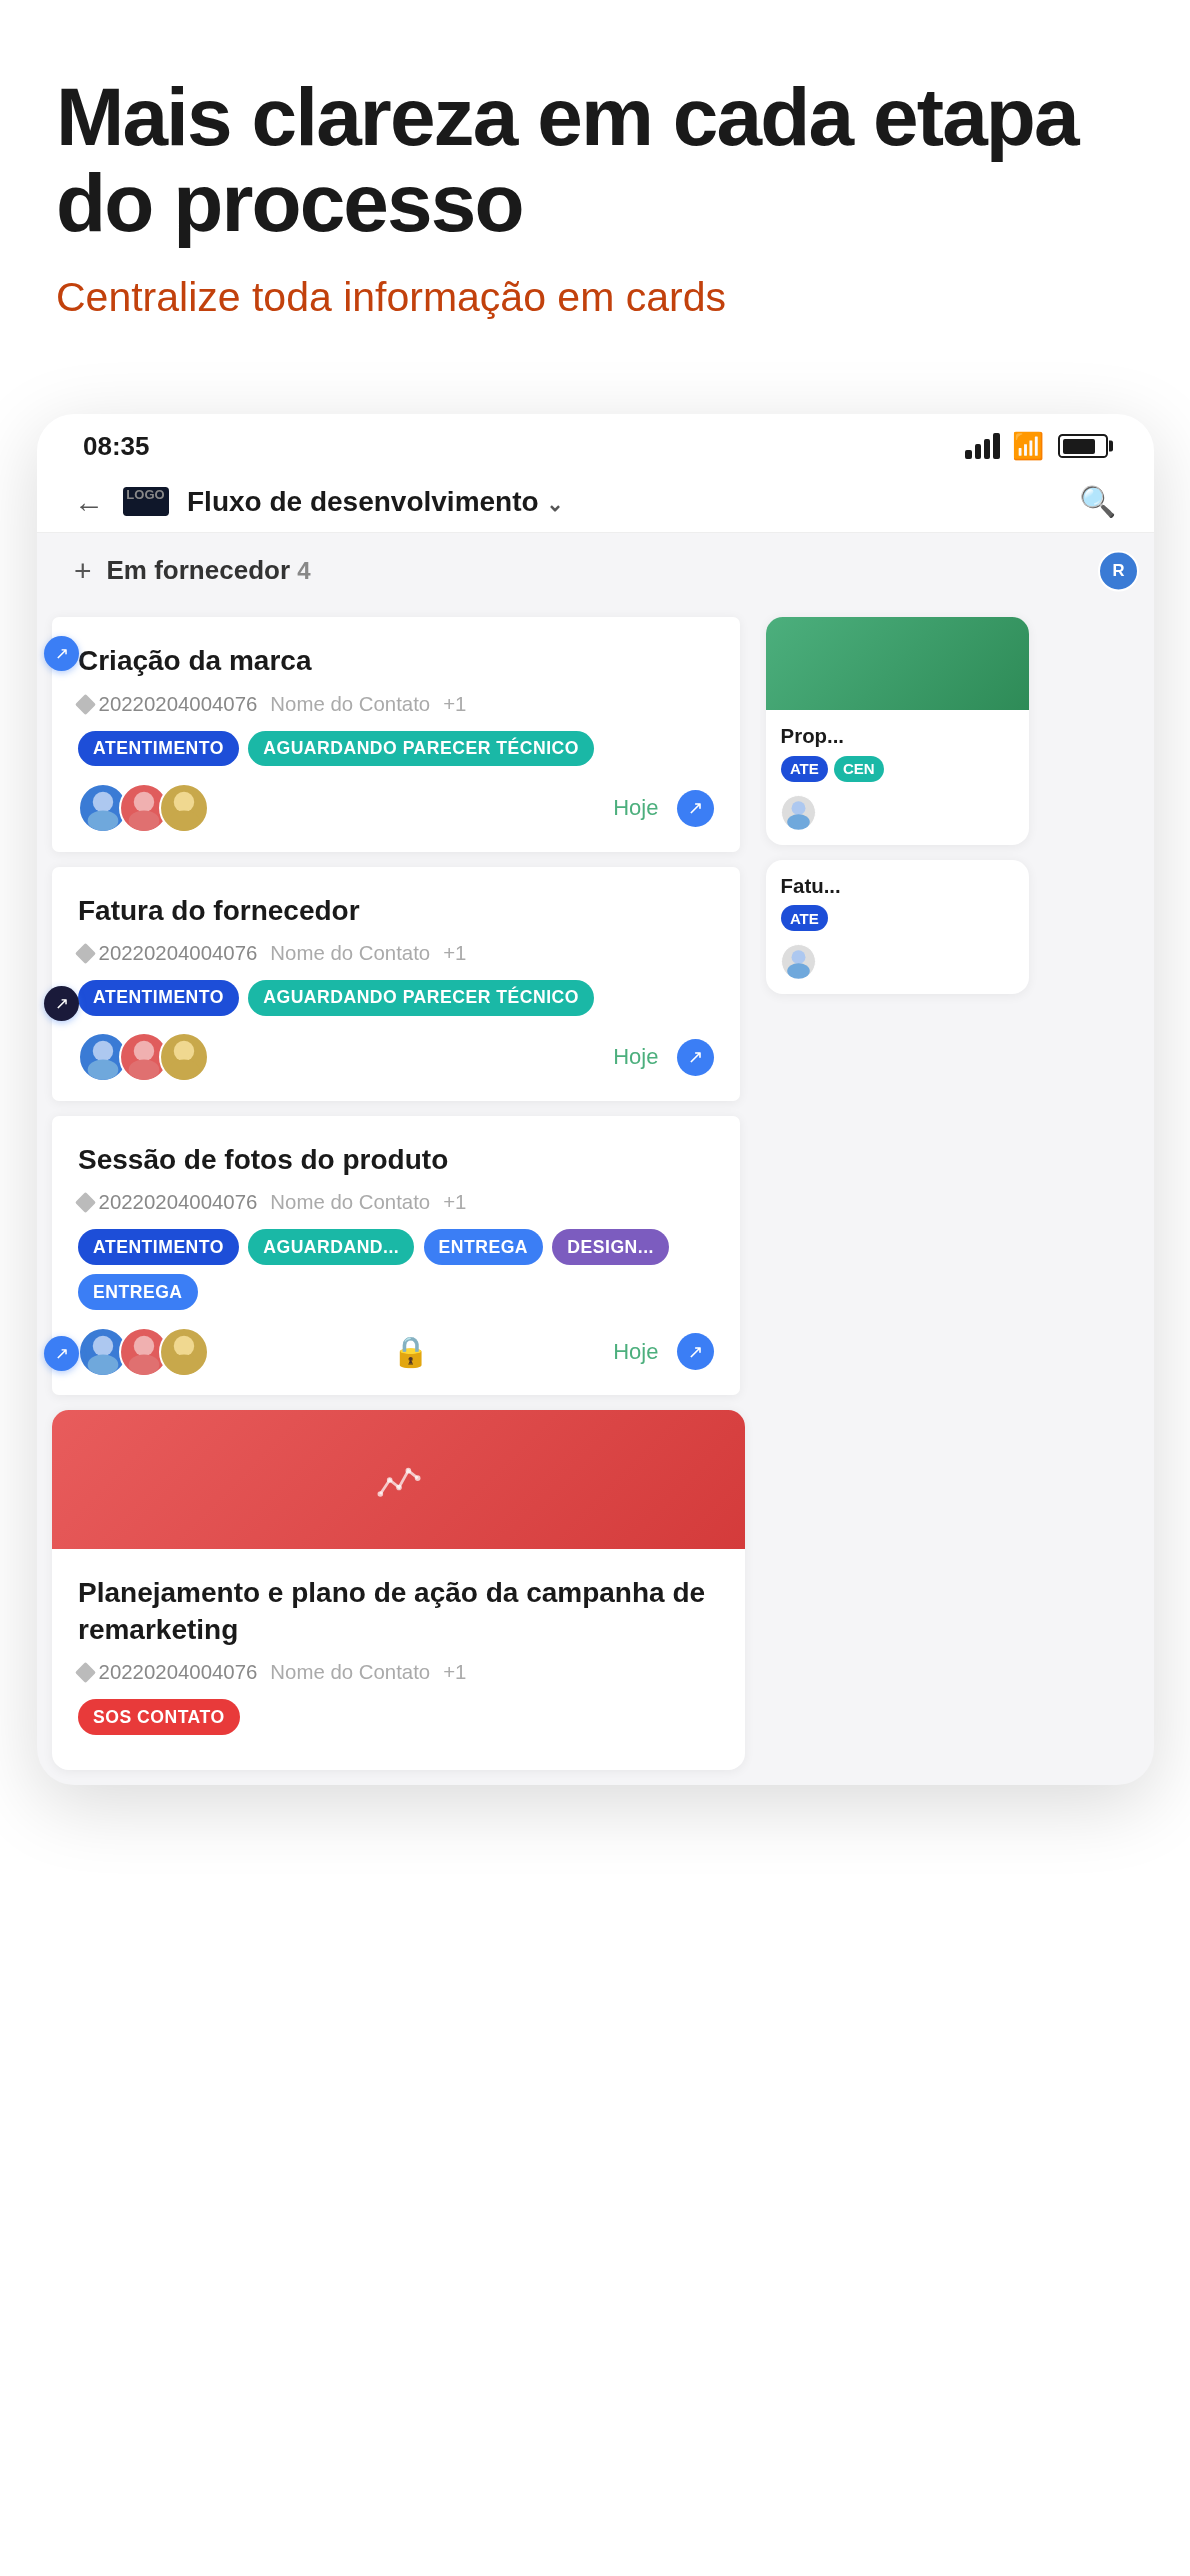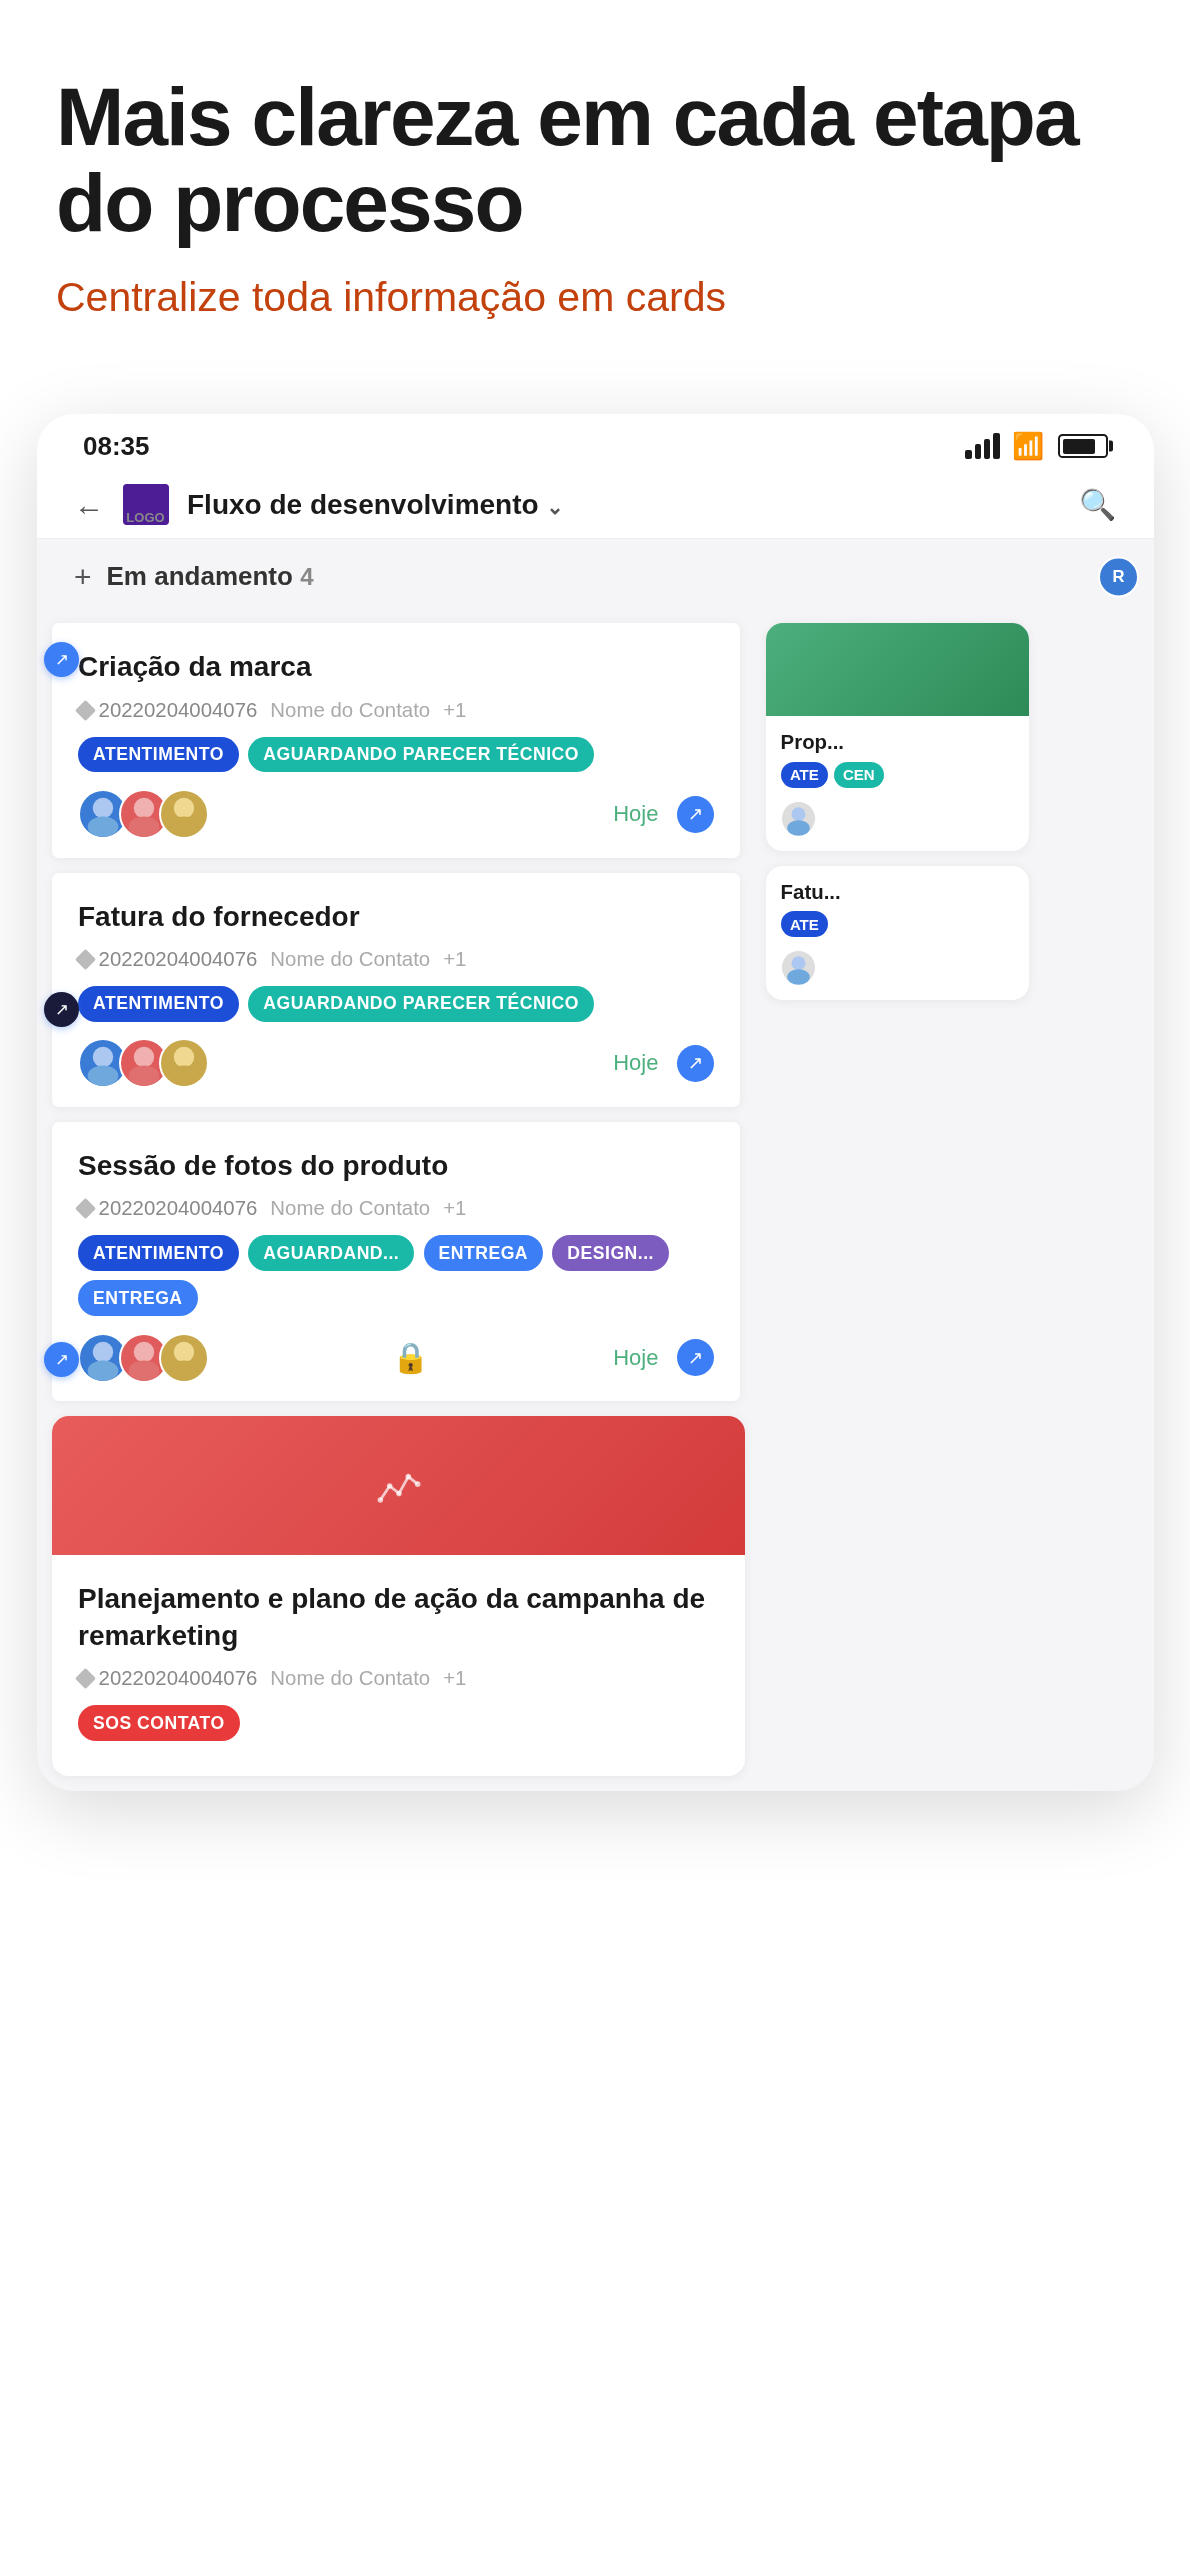--- a/index.html
+++ b/index.html
@@ -109,25 +109,25 @@
       border-bottom: 0.9px solid #eee;
       gap: 18.5px;
     }
     .nav-back {
       font-size: 30px;
       color: #555;
       cursor: pointer;
     }
     .nav-logo {
       width: 46px;
-      height: 41px;
-      background: #4c1d95;
+      height: 29px;
+      background: #0f172a;
       border-radius: 3.7px;
       display: flex;
-      align-items: flex-end;
+      align-items: flex-start;
       justify-content: center;
       font-size: 13px;
       color: #888;
       font-weight: 700;
     }
     .nav-title {
       font-size: 28px;
       font-weight: 600;
       color: #1a1a1a;
       flex: 1;
@@ -427,21 +427,21 @@
     <span class="nav-title">
       <span>Fluxo de desenvolvimento</span>
       <span class="nav-dropdown"> ⌄</span>
     </span>
     <span class="nav-search">🔍</span>
   </div>
 
   <div class="column-header" style="background:#f5f5f7; position:relative;">
     <span class="col-add-btn">+</span>
     <span class="col-title">
-      <span>Em andamento</span>
+      <span>Em fornecedor</span>
       <span class="col-count"> <span>4</span></span>
     </span>
     <span class="col-add-right">+</span>
 
     <div style="position:absolute;right:15px;top:50%;transform:translateY(-50%);display:flex;align-items:center;gap:5.6px;">
       <div class="avatar avatar-blue" style="width:41px;height:41px;font-size:16.7px;">R</div>
     </div>
   </div>
 
   <div style="position:relative;display:flex;overflow:hidden;">

